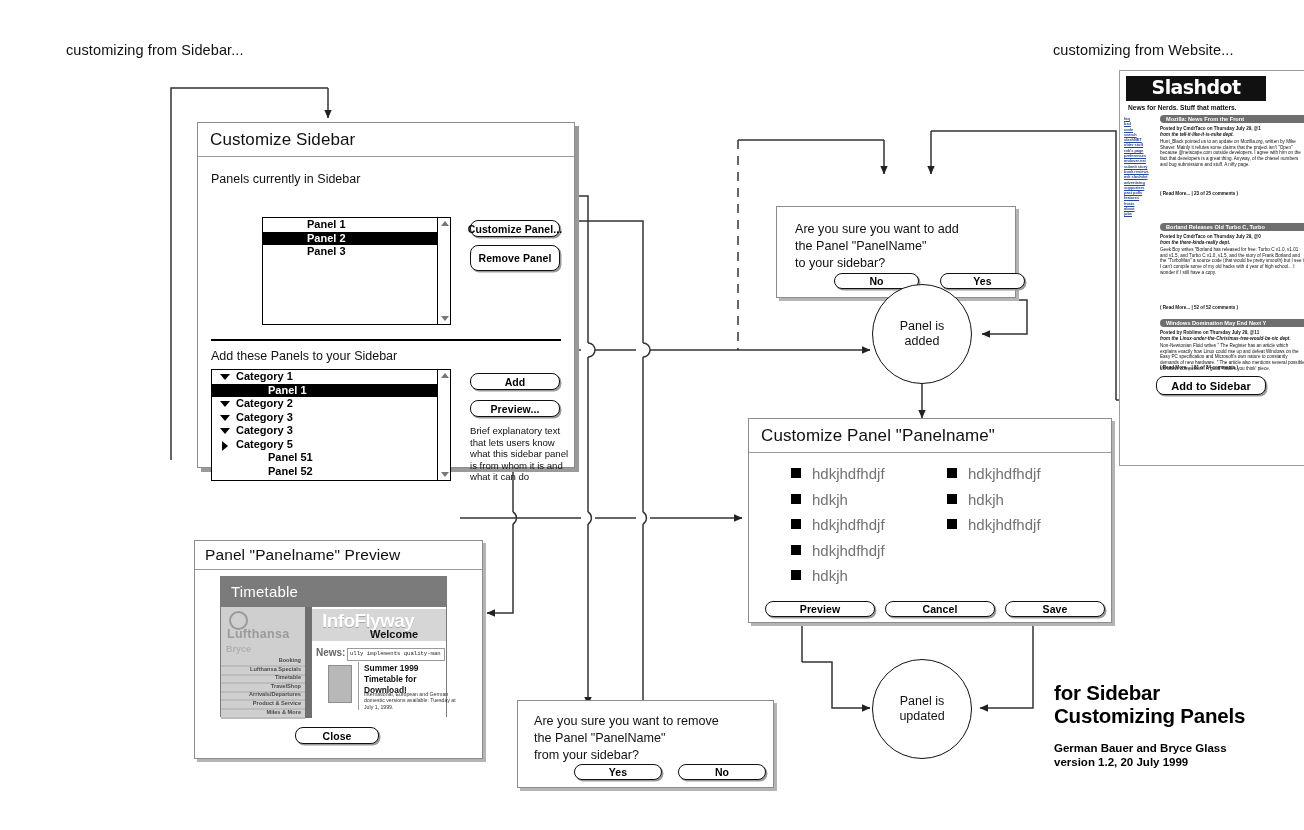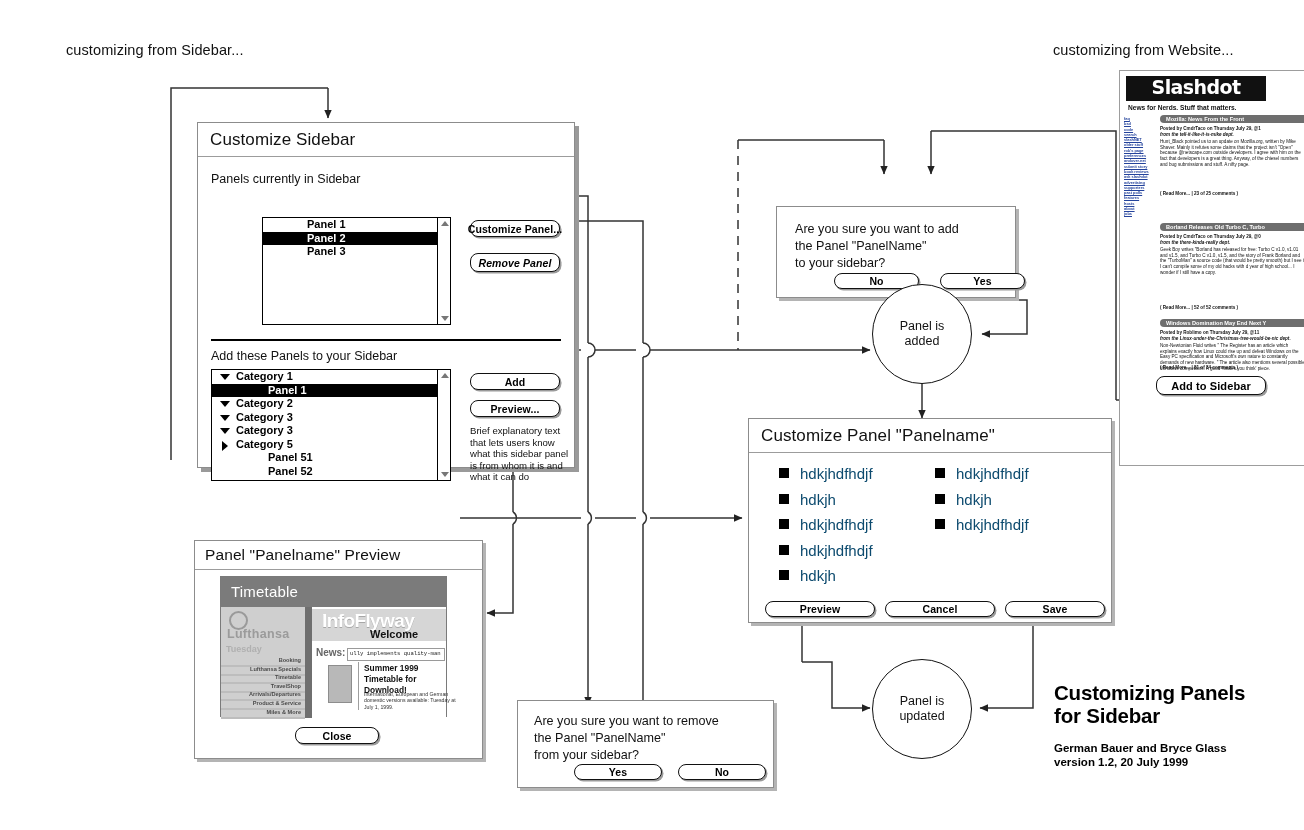--- a/index.html
+++ b/index.html
@@ -69,21 +69,21 @@
 
   
   .explain{
     position:absolute;font-size:9.6px;line-height:11.6px;color:#111;width:104px;
   }
 
   
   .confirm-txt{font-size:12.6px;line-height:17px;color:#111;}
 
   
-  .chk-item{position:absolute;font-size:15px;color:#0c4a6e;white-space:nowrap;}
+  .chk-item{position:absolute;font-size:15px;color:#737373;white-space:nowrap;margin-left:12px;}
   .chk-box{display:inline-block;width:10px;height:10px;background:#000;margin-right:11px;vertical-align:1px;}
 
   
   .circle{
     position:absolute;border:1.3px solid #111;border-radius:50%;background:#fff;
     display:flex;align-items:center;justify-content:center;text-align:center;
     font-size:12.5px;line-height:15px;color:#111;
   }
 
   
@@ -213,21 +213,21 @@
             <div class="row indent1 sel">Panel 2</div>
             <div class="row indent1">Panel 3</div>
           </div>
         <div class="scrollbar">
           <div class="sb-arrow sb-up"></div>
           <div class="sb-arrow sb-dn"></div>
         </div>
       </div>
 
       <div class="btn" style="left:272px;top:63px;width:90px;height:17px;">Customize Panel...</div>
-      <div class="btn" style="left:272px;top:96px;width:90px;height:19px;font-style:italic;">Remove Panel</div>
+      <div class="btn" style="left:272px;top:88px;width:90px;height:26px;">Remove Panel</div>
 
       <div class="abs" style="left:13px;top:182px;width:350px;height:1.6px;background:#000;"></div>
 
       <div class="abs field-label" style="left:13px;top:192px;">Add these Panels to your Sidebar</div>
 
       <div class="listbox" style="left:13px;top:212px;width:240px;height:112px;">
         <div class="rows" id="av-rows">
             <div class="row cat"><span class="tri-d"></span><span>Category 1</span></div>
             <div class="row indent2 sel">Panel 1</div>
             <div class="row cat"><span class="tri-d"></span><span>Category 2</span></div>
@@ -291,21 +291,21 @@
     <div class="pv-shell" style="left:25px;top:35px;width:227px;height:141px;">
       <div class="pv-head">Timetable</div>
       <div class="pv-inner" style="height:111px;">
 
         <svg class="abs" style="left:3px;top:2px;" width="9" height="12" viewBox="0 0 9 12">
           <polygon points="0,0 0,10 2.6,7.6 4.4,11 6,10.2 4.2,7 7.4,6.8" fill="#111"></polygon>
         </svg>
         <div class="lh-left">
           <div class="lh-logo"></div>
           <div class="lh-word">Lufthansa</div>
-          <div class="lh-travel">Tuesday</div>
+          <div class="lh-travel">Bryce</div>
           <div id="lh-nav-holder">
               <div class="lh-nav" style="top: 50px;">Booking</div>
               <div class="lh-stripe" style="top: 58px;"></div>
               <div class="lh-nav" style="top: 58.6px;">Lufthansa Specials</div>
               <div class="lh-stripe" style="top: 66.6px;"></div>
               <div class="lh-nav" style="top: 67.2px;">Timetable</div>
               <div class="lh-stripe" style="top: 75.2px;"></div>
               <div class="lh-nav" style="top: 75.8px;">TravelShop</div>
               <div class="lh-stripe" style="top: 83.8px;"></div>
               <div class="lh-nav" style="top: 84.4px;">Arrivals/Departures</div>
@@ -391,19 +391,19 @@
         <div class="sd-hd" style="left: 40px; top: 248px; width: 142px;">Windows Domination May End Next Y</div>
         <div class="sd-p" style="left: 40px; top: 259px; width: 146px;"><b>Posted by Roblimo on Thursday July 29, @11</b></div>
         <div class="sd-p" style="left: 40px; top: 265px; width: 146px;"><b><i>from the Linux-under-the-Christmas-tree-would-be-nic dept.</i></b></div>
         <div class="sd-p" style="left: 40px; top: 272px; width: 146px;">Non-Newtonian Fluid writes " The Register  has an article which explains exactly how Linux could rise up and defeat Windows on the Easy PC specification and Microsoft's own nature to constantly demands of new hardware. " The article also mentions several possible Windows competitors. A good 'makes you think' piece.</div>
         <div class="sd-rm" style="left: 40px; top: 294px;">( Read More... | 81 of 84 comments )</div>
       </div>
     <div class="btn" style="left:36px;top:305px;width:110px;height:19px;font-size:11px;">Add to Sidebar</div>
   </div>
 
   <div class="abs" style="left:1054px;top:681px;width:250px;">
+    <div class="tb-title">for Sidebar</div>
     <div class="tb-title">Customizing Panels</div>
-    <div class="tb-title">for Sidebar</div>
     <div class="tb-sub" style="margin-top:14px;">German Bauer and Bryce Glass</div>
     <div class="tb-sub">version 1.2, 20 July 1999</div>
   </div>
 
 </div>
 
 </body></html>

